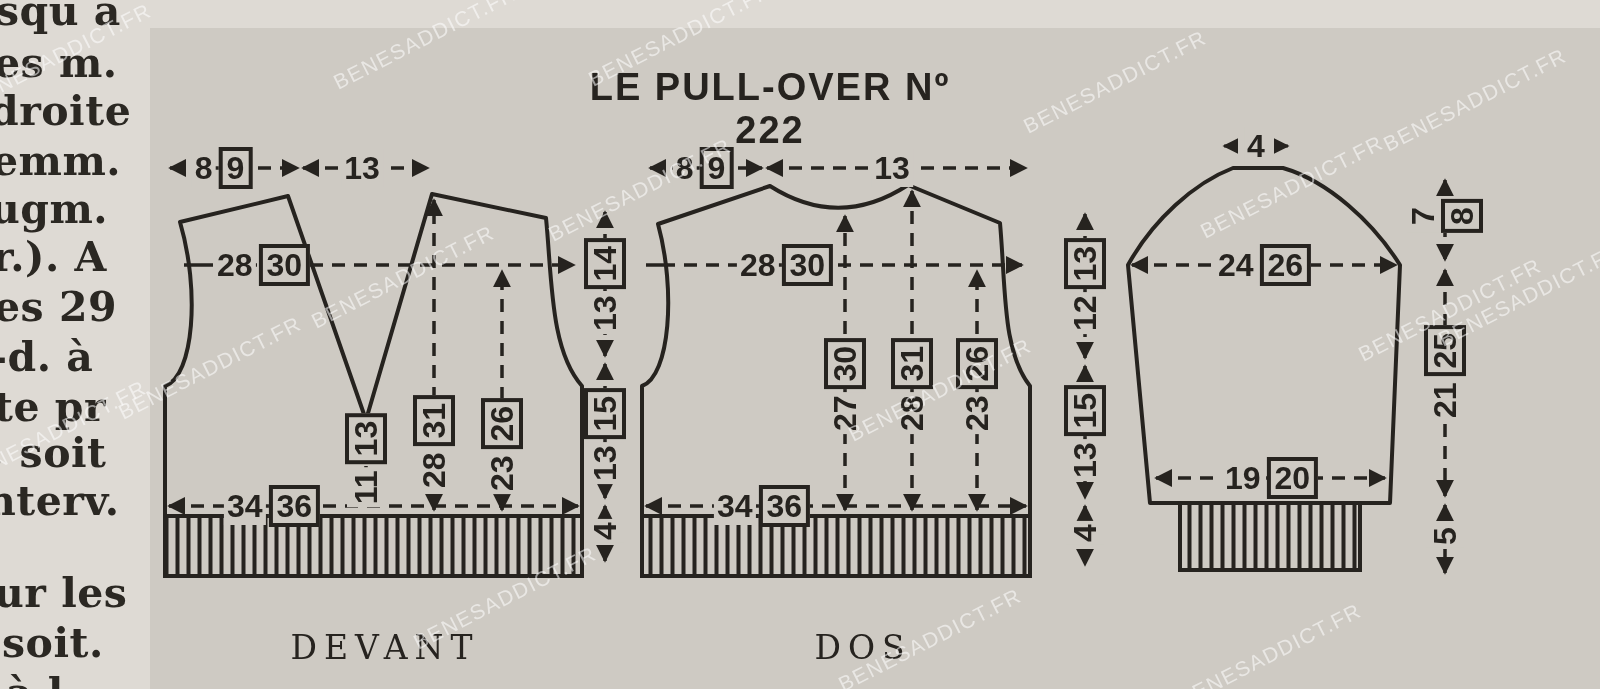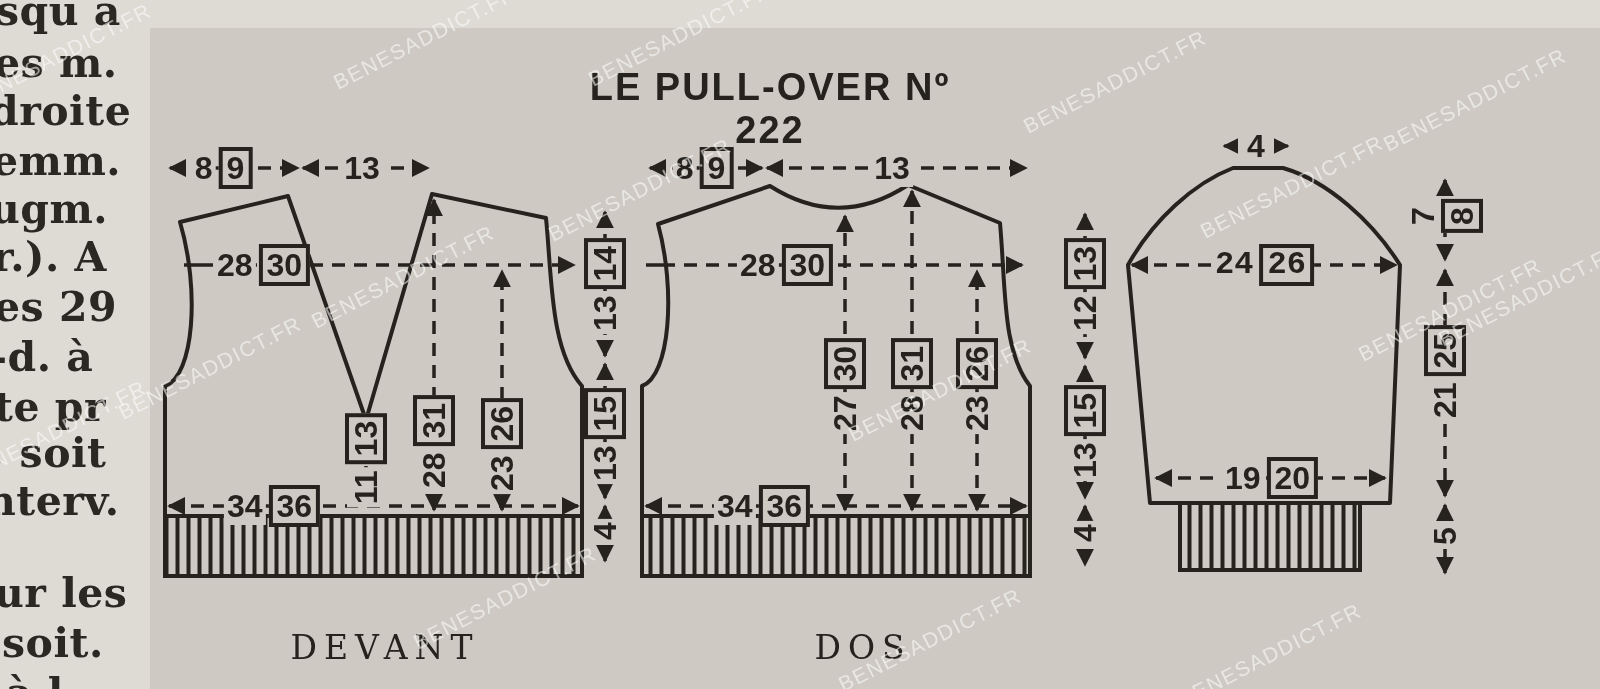--- a/index.html
+++ b/index.html
@@ -203,21 +203,21 @@
   <div class="dim vert" style="left:935px;top:405px;">
     <span class="n">13</span><span class="nb">15</span>
   </div>
   <div class="dim vert" style="left:935px;top:505px;">
     <span class="n">4</span>
   </div>
 
   <div class="dim" style="left:1106px;top:118px;">
     <span class="n">4</span>
   </div>
-  <div class="dim" style="left:1113px;top:237px;font-family:Liberation Mono, monospace;">
+  <div class="dim" style="left:1113px;top:237px;">
     <span class="n">24</span><span class="nb">26</span>
   </div>
   <div class="dim vert two" style="left:1295px;top:188px;">
     <span class="n">7</span><span class="nb">8</span>
   </div>
   <div class="dim vert" style="left:1295px;top:345px;">
     <span class="n">21</span><span class="nb">25</span>
   </div>
   <div class="dim vert" style="left:1295px;top:508px;">
     <span class="n">5</span>

